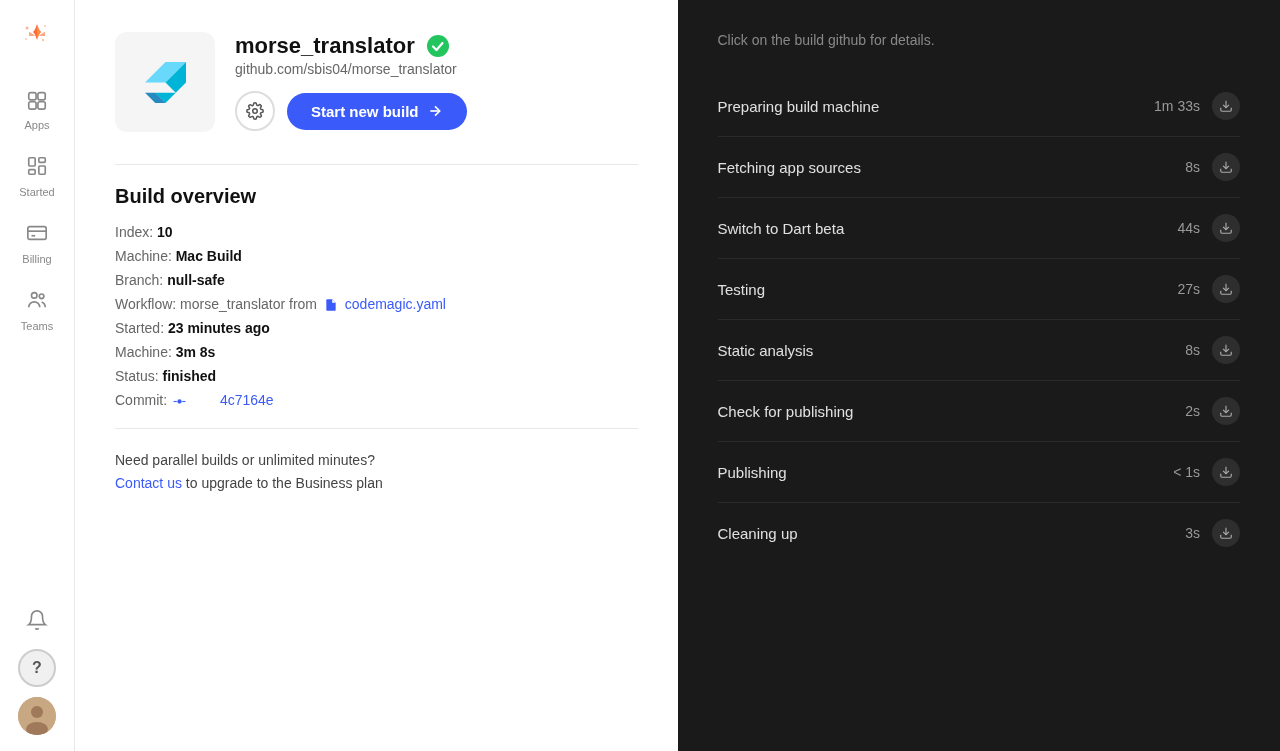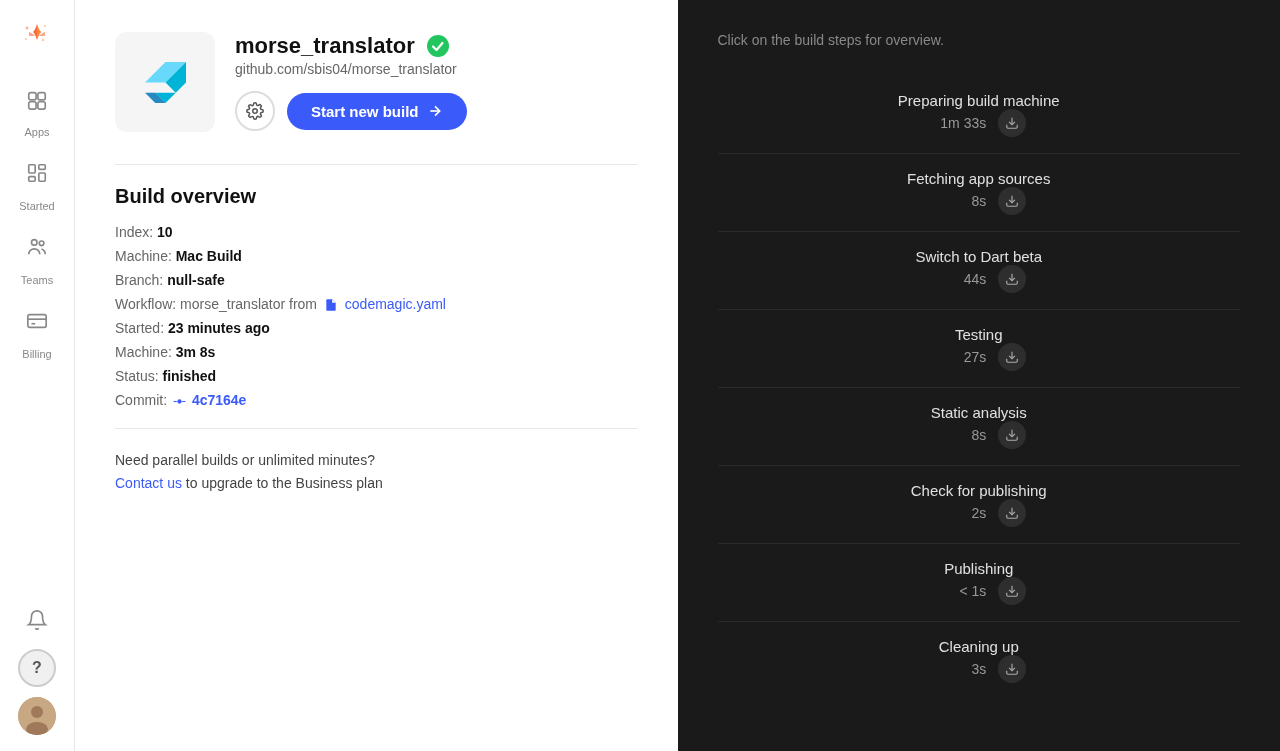--- a/index.html
+++ b/index.html
@@ -18,21 +18,21 @@
       height: 100%;
     }
     .sidebar-logo {
       width: 44px; height: 44px;
       margin-bottom: 12px;
       display: flex; align-items: center; justify-content: center;
     }
     .sidebar-item {
       display: flex; flex-direction: column; align-items: center;
       width: 100%; padding: 8px 4px;
-      color: #888; font-size: 11px; gap: 16px;
+      color: #888; font-size: 11px; gap: 9px;
       cursor: pointer;
     }
     .sidebar-item svg { width: 22px; height: 22px; }
     .sidebar-bottom {
       margin-top: auto; display: flex; flex-direction: column; align-items: center; gap: 10px;
     }
     .sidebar-bell {
       width: 38px; height: 38px; border-radius: 50%; display: flex; align-items: center; justify-content: center; cursor: pointer; color: #888;
     }
     .sidebar-help {
@@ -78,41 +78,40 @@
     }
 
     .divider { border: none; border-top: 1px solid #e8e8e8; margin: 20px 0; }
 
     
     .build-overview-title { font-size: 20px; font-weight: 700; color: #111; margin-bottom: 16px; }
     .build-info-row { font-size: 14px; color: #666; margin-bottom: 8px; }
     .build-info-row strong { color: #111; font-weight: 600; }
     .build-info-row a { color: #3a5af9; text-decoration: none; }
     .status-finished { color: #111; font-weight: 600; }
-    .commit-hash { color: #3a5af9; font-weight: 700; }
+    .commit-hash { color: #3a5af9; font-weight: 400; margin-left: 28px; }
 
     
     .upgrade-notice { font-size: 14px; color: #444; line-height: 1.6; }
     .upgrade-notice a { color: #3a5af9; text-decoration: none; }
 
     
     .right-panel {
       flex: 1;
       background: #1a1a1a;
       padding: 32px 40px;
       overflow-y: auto;
     }
     .hint-text { color: #888; font-size: 14px; margin-bottom: 28px; }
 
     .build-step {
       display: flex; align-items: center; justify-content: space-between;
       padding: 16px 0;
       border-bottom: 1px solid #2a2a2a;
       cursor: pointer;
-      flex-direction: column;
     }
     .build-step:last-child { border-bottom: none; }
     .step-name { color: #e0e0e0; font-size: 15px; font-weight: 400; }
     .step-right { display: flex; align-items: center; gap: 12px; }
     .step-time { color: #999; font-size: 14px; min-width: 55px; text-align: right; }
     .download-icon {
       width: 28px; height: 28px; border-radius: 50%; background: #2e2e2e;
       display: flex; align-items: center; justify-content: center; cursor: pointer;
     }
     .download-icon svg { width: 14px; height: 14px; color: #aaa; }
@@ -152,35 +151,35 @@
       <rect x="3" y="3" width="7" height="9" rx="1"></rect>
       <rect x="14" y="3" width="7" height="5" rx="1"></rect>
       <rect x="14" y="12" width="7" height="9" rx="1"></rect>
       <rect x="3" y="16" width="7" height="5" rx="1"></rect>
     </svg>
     <span>Started</span>
   </div>
 
   <div class="sidebar-item">
     <svg viewBox="0 0 24 24" fill="none" stroke="currentColor" stroke-width="1.8">
+      <rect x="2" y="5" width="20" height="14" rx="2"></rect>
+      <line x1="2" y1="10" x2="22" y2="10"></line>
+      <line x1="6" y1="15" x2="10" y2="15"></line>
+    </svg>
+    <span>Billing</span>
+  </div>
+
+  <div class="sidebar-item">
+    <svg viewBox="0 0 24 24" fill="none" stroke="currentColor" stroke-width="1.8">
       <circle cx="9" cy="7" r="3"></circle>
       <path d="M3 20c0-3.3 2.7-6 6-6s6 2.7 6 6"></path>
       <circle cx="17" cy="8" r="2.5"></circle>
       <path d="M21 20c0-2.8-1.8-5.1-4-5.8"></path>
     </svg>
     <span>Teams</span>
-  </div>
-
-  <div class="sidebar-item">
-    <svg viewBox="0 0 24 24" fill="none" stroke="currentColor" stroke-width="1.8">
-      <rect x="2" y="5" width="20" height="14" rx="2"></rect>
-      <line x1="2" y1="10" x2="22" y2="10"></line>
-      <line x1="6" y1="15" x2="10" y2="15"></line>
-    </svg>
-    <span>Billing</span>
   </div>
 
   <div class="sidebar-bottom">
     <div class="sidebar-bell">
       <svg viewBox="0 0 24 24" fill="none" stroke="currentColor" stroke-width="1.8" width="22" height="22">
         <path d="M18 8A6 6 0 0 0 6 8c0 7-3 9-3 9h18s-3-2-3-9"></path>
         <path d="M13.73 21a2 2 0 0 1-3.46 0"></path>
       </svg>
     </div>
     <div class="sidebar-help">
@@ -290,21 +289,21 @@
 
   <hr class="divider">
 
   <div class="upgrade-notice">
     <span>Need parallel builds or unlimited minutes?</span><br>
     <a href="#">Contact us</a><span> to upgrade to the Business plan</span>
   </div>
 </div>
 
 <div class="right-panel">
-  <div class="hint-text">Click on the build steps for overview.</div>
+  <div class="hint-text">Click on the build github for details.</div>
 
   <div id="build-steps-container">
 
   <div class="build-step">
     <span class="step-name">Preparing build machine</span>
     <div class="step-right">
       <span class="step-time">1m 33s</span>
       <div class="download-icon">
         <svg viewBox="0 0 24 24" fill="none" stroke="#aaa" stroke-width="2">
           <path d="M21 15v4a2 2 0 0 1-2 2H5a2 2 0 0 1-2-2v-4"></path>

